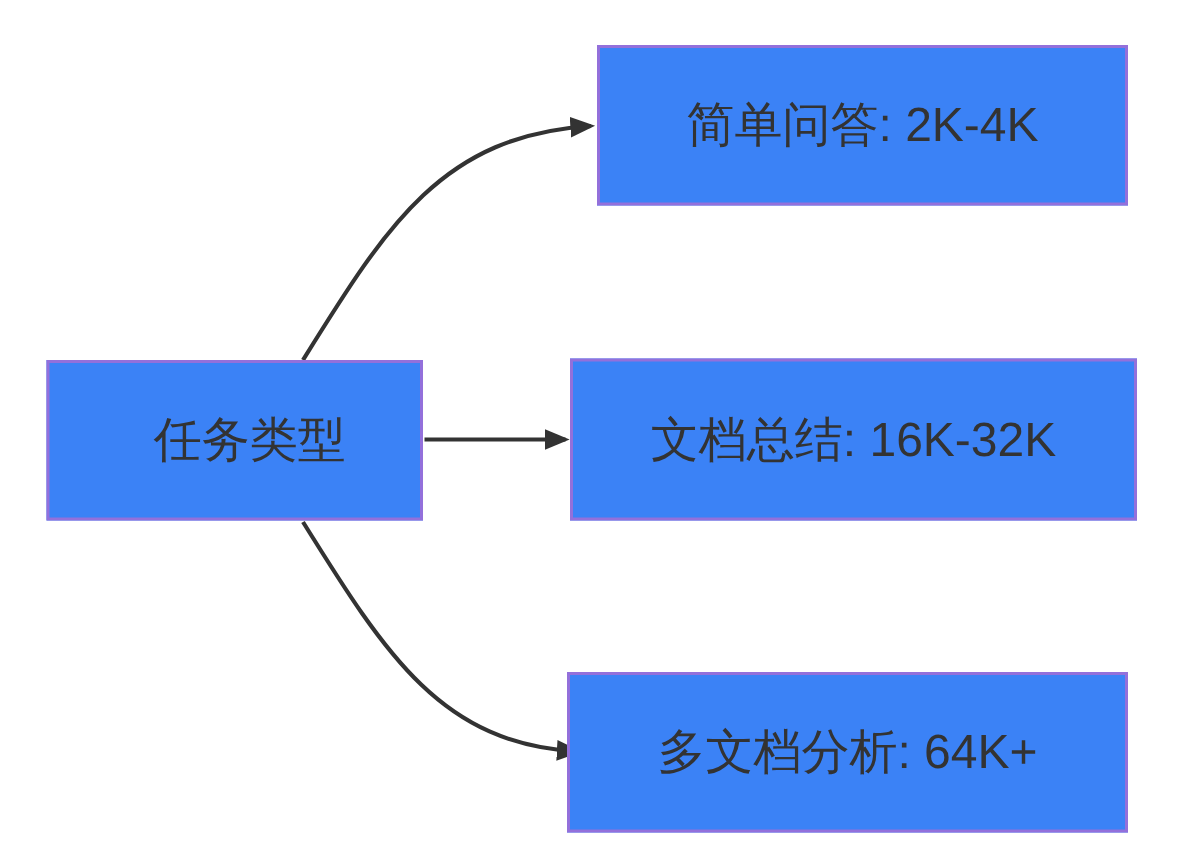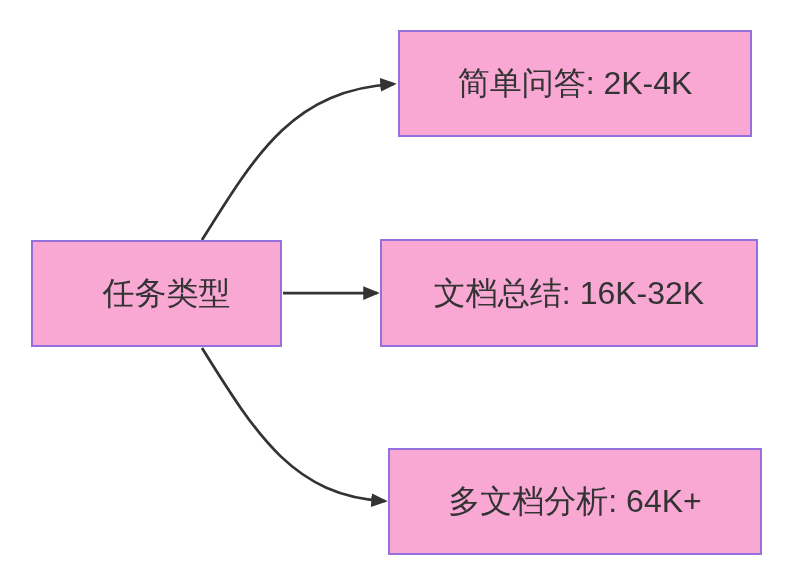--- a/index.html
+++ b/index.html
@@ -23,34 +23,34 @@
     height: 572px;
   }
   .edge {
     fill: none;
     stroke: #333333;
     stroke-width: 2.75px;
   }
   .node {
     position: absolute;
     box-sizing: border-box;
-    background: #f9a8d4;
+    background: #3b82f6;
     border: 2.5px solid #9370DB;
     display: flex;
     align-items: center;
     justify-content: center;
     color: #333333;
     font-size: 32px;
     line-height: 1.2;
     white-space: nowrap;
   }
   .node-root { left: 31px;  top: 240px; width: 251px; height: 107px; padding-left: 20px; }
   .node-b0   { left: 398px; top: 30px;  width: 354px; height: 107px; }
   .node-b1   { left: 380px; top: 239px; width: 378px; height: 108px; }
-  .node-b2   { left: 388px; top: 448px; width: 374px; height: 107px; }
+  .node-b2   { left: 378px; top: 448px; width: 374px; height: 107px; }
 </style>
 </head>
 <body>
 
 <div class="canvas">
 
   <svg class="edge-layer" width="787" height="572" viewBox="0 0 787 572" aria-hidden="true">
     <defs>
       <marker id="arrow" viewBox="0 0 12 10" refX="10" refY="5" markerWidth="6" markerHeight="5" markerUnits="strokeWidth" orient="auto">
         <path d="M0,0 L12,5 L0,10 Z" fill="#333333"></path>

